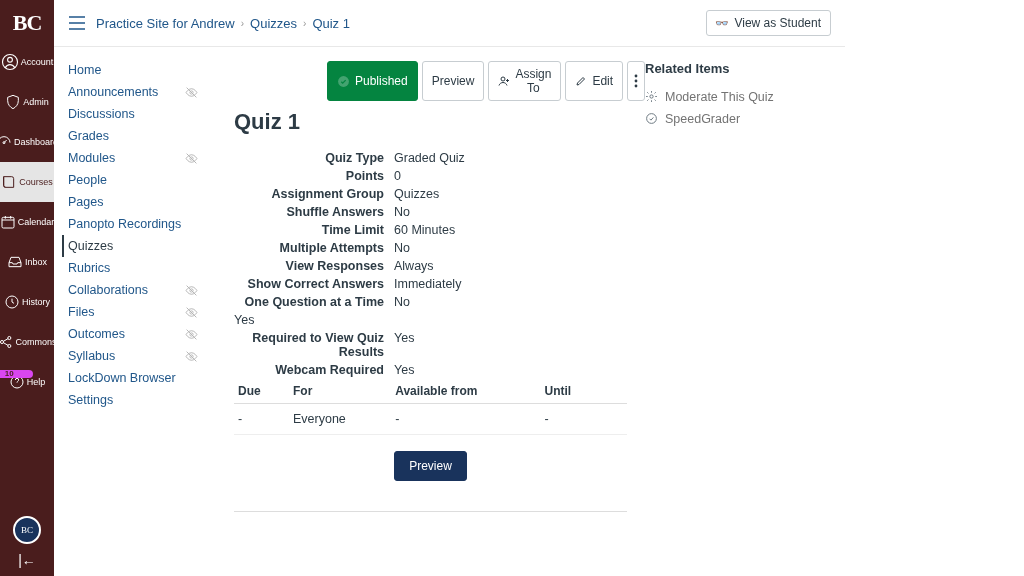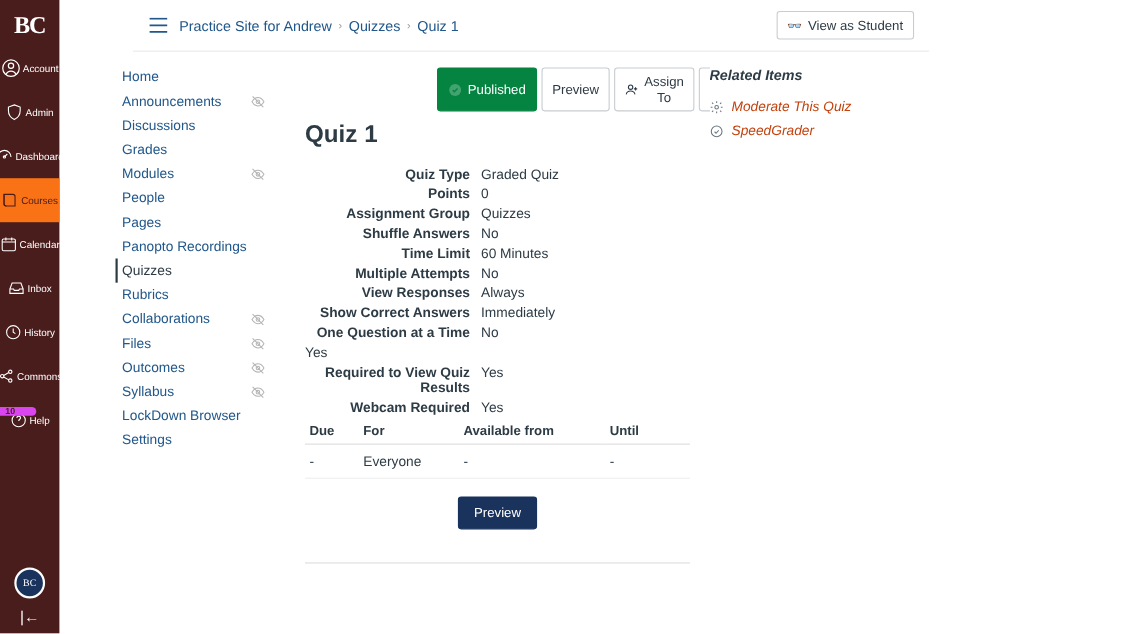--- a/index.html
+++ b/index.html
@@ -1,38 +1,38 @@
 <!DOCTYPE html>
 <html><head>
 <meta charset="utf-8">
 <style>
   * { box-sizing: border-box; margin: 0; padding: 0; }
   html, body { font-family: "Helvetica Neue", Helvetica, Arial, sans-serif; font-size: 13px; color: #2d3b45; height: 100%; background: #fff; }
 
-  .app { display: flex; height: 576px; width: 845px; overflow: hidden; gap: 43px; }
+  .app { display: flex; height: 576px; width: 845px; overflow: hidden; }
 
   
   .gnav { width: 54px; background: #4a1d1d; color: #fff; display: flex; flex-direction: column; align-items: center; padding-top: 4px; flex-shrink: 0; }
   .gnav-logo { font-family: Georgia, serif; font-size: 22px; font-weight: 600; letter-spacing: -1px; color: #fff; padding: 6px 0 6px; }
   .gnav-item { width: 100%; height: 40px; display: flex; flex-direction: row; align-items: center; justify-content: center; font-size: 9px; color: #fff; cursor: pointer; text-align: center; gap: 2px; }
-  .gnav-item.active { background: #f97316; color: #4a1d1d; }
+  .gnav-item.active { background: #e5e5e5; color: #4a1d1d; }
   .gnav-item .icon { font-size: 15px; line-height: 1; }
   .gnav-item span.lbl { line-height: 1; }
   .gnav-bottom { margin-top: auto; display:flex; flex-direction:column; align-items:center; padding-bottom:8px; gap:8px;}
   .avatar-badge { width: 28px; height: 28px; border-radius: 50%; background: #19335c; color: #fff; font-size: 9px; font-family: Georgia, serif; display: flex; align-items: center; justify-content: center; border:2px solid #fff;}
   .collapse-arrow { color:#fff; font-size:14px; }
 
   .gnav-item .help-badge { position: relative; }
   .gnav-item .badge-num { position: absolute; top: -4px; right: -8px; background: #d946ef; color: #4a1d1d; border-radius: 8px; font-size: 8px; padding: 0 19px; font-weight: bold; }
 
   
   .main { flex: 1; display: flex; flex-direction: column; overflow: hidden; }
 
   
-  .header { display: flex; align-items: center; padding: 10px 14px; border-bottom: 1px solid #e8e8e8; gap: 10px; margin-left: 24px; }
+  .header { display: flex; align-items: center; padding: 10px 14px; border-bottom: 1px solid #e8e8e8; gap: 10px; }
   .hamburger { cursor: pointer; color: #21578a; font-size: 16px; }
   .breadcrumb { display: flex; align-items: center; gap: 6px; font-size: 13px; }
   .breadcrumb a { color: #21578a; text-decoration: none; cursor: pointer; }
   .breadcrumb .sep { color: #999; font-size: 10px; }
   .btn { border: 1px solid #c7cdd1; background: #fff; padding: 5px 9px; border-radius: 3px; font-size: 12px; color: #2d3b45; cursor: pointer; display:inline-flex; align-items:center; gap:5px; }
   .header .right { margin-left: auto; }
 
   
   .body { flex: 1; display: flex; overflow: hidden; }
 
@@ -40,21 +40,21 @@
   .cnav { width: 150px; padding: 12px 0 12px 14px; flex-shrink: 0; }
   .cnav ul { list-style: none; }
   .cnav li { display: flex; align-items: center; justify-content: space-between; padding: 4px 6px 4px 0; font-size: 12.5px; }
   .cnav li a { color: #21578a; text-decoration: none; cursor: pointer; }
   .cnav li.active { border-left: 2px solid #2d3b45; margin-left: -6px; padding-left: 4px; }
   .cnav li.active a { color: #2d3b45; font-weight: 500; }
   .cnav .eye { color: #b5b5b5; font-size: 11px; }
 
   
   .content { flex: 1; padding: 14px 18px 0 30px; overflow-y: auto; }
-  .toolbar { display: flex; gap: 4px; justify-content: flex-start; margin-left: 120px; margin-bottom: 8px; }
+  .toolbar { display: flex; gap: 4px; justify-content: flex-start; margin-left: 93px; margin-bottom: 8px; }
   .btn.green { background: #048440; color: #fff; border-color: #048440; }
   .btn.more { padding: 5px 6px; }
   h1.quiz-title { font-size: 22px; font-weight: bold; margin-bottom: 14px; }
 
   
   .details { }
   .drow { display: flex; font-size: 12.5px; padding: 2px 0; }
   .drow .k { width: 160px; text-align: right; padding-right: 10px; font-weight: 600; }
   .drow .v { }
 
@@ -62,23 +62,23 @@
   .due-table { width: 100%; border-collapse: collapse; font-size: 12.5px; margin-bottom: 16px; }
   .due-table th { text-align: left; border-bottom: 1px solid #ddd; padding: 5px 4px; font-weight: 600; font-size: 12px; }
   .due-table td { border-bottom: 1px solid #eee; padding: 8px 4px; }
 
   .preview-btn-row { text-align: center; margin-bottom: 30px; }
   .btn.primary { background: #19335c; color: #fff; border-color: #19335c; padding: 7px 14px; }
 
   .hr-end { border-top: 1px solid #ddd; margin-top: 10px; height:1px;}
 
   
-  .rside { width: 200px; padding: 14px 16px 0 0; flex-shrink: 0; font-style: italic; }
+  .rside { width: 200px; padding: 14px 16px 0 0; flex-shrink: 0; }
   .rside h3 { font-size: 13px; font-weight: bold; margin-bottom: 10px; }
-  .rside .ritem { display: flex; align-items: flex-end; gap: 6px; padding: 4px 0; font-size: 12.5px; color: #c2410c; cursor: pointer; }
+  .rside .ritem { display: flex; align-items: flex-start; gap: 6px; padding: 4px 0; font-size: 12.5px; color: #737373; cursor: pointer; }
   .rside .ritem .ico { color: #6b7780; font-size: 12px; width:14px; text-align:center; }
 
   svg { display: block; }
 </style>
 </head>
 <body>
 
 <div class="app">
 
   <nav class="gnav">

